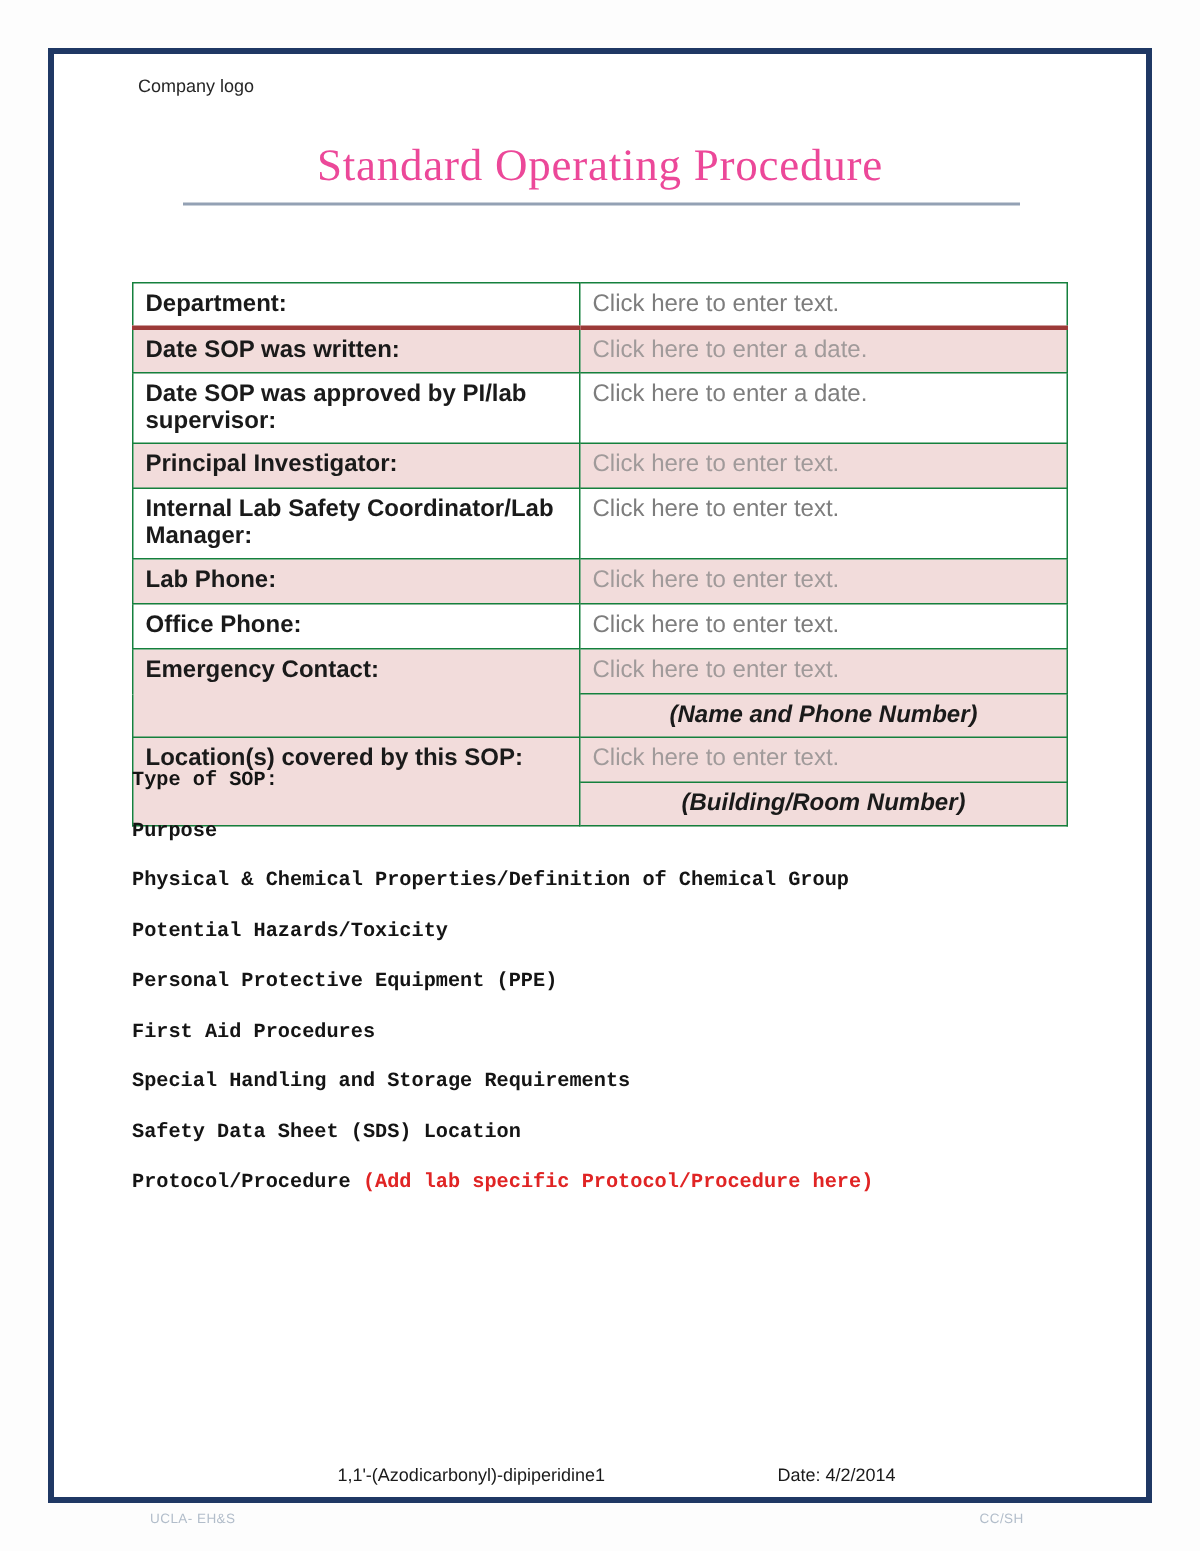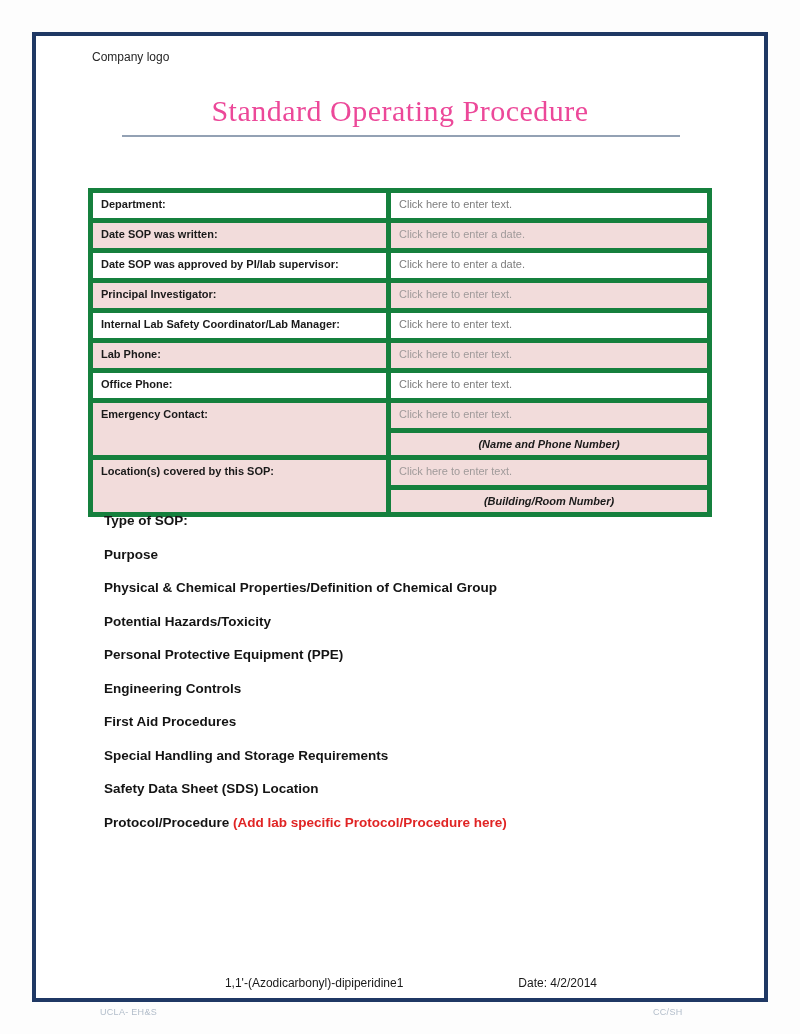--- a/index.html
+++ b/index.html
@@ -26,38 +26,38 @@
     position:absolute; top:99px; left:86px; width:558px; height:2px;
     background:#93a1b4;
   }
 
   table.sop-table {
     position:absolute; top:152px; left:52px; width:624px;
     border-collapse:collapse; table-layout:fixed;
     border:1px solid #9c3a38;
   }
   table.sop-table td {
-    border:5px solid #15803d;
-    font-size:11px; padding:5px 8px; vertical-align:top;
+    border:1px solid #15803d;
+    font-size:16px; padding:5px 8px; vertical-align:top;
   }
   table.sop-table td.val { border-left:1px solid #8b8b8b; }
   td.lbl { font-weight:bold; color:#1a1a1a; }
   tr.row-main td { height:30px; }
   tr.thick td { border-bottom:3px solid #9c3a38; }
   tr.pink td { background:#f2dcdb; }
   tr.white td { background:#ffffff; }
   .ph { color:#7d7d7d; }
   tr.pink .ph { color:#a09a9a; }
   td.note {
     background:#ffffff; text-align:center; font-style:italic;
     font-size:10.5px; font-weight:bold; color:#1a1a1a;
     padding:0 4px; height:14px; vertical-align:middle;
   }
 
-  .sections { position:absolute; top:478px; left:68px; right:40px; }
+  .sections { position:absolute; top:478px; left:52px; right:40px;font-family:Liberation Mono, monospace; }
   .section-line {
     font-size:13.5px; font-weight:bold; color:#141414;
     line-height:14px; margin-bottom:19.5px; white-space:nowrap;
   }
   .red { color:#e02424; }
 
   .footer {
     position:absolute; left:52px; right:52px; bottom:8px;
     display:flex; align-items:baseline;
     font-size:12px; color:#1a1a1a;
@@ -132,21 +132,20 @@
       </tr>
     </tbody>
   </table>
 
   <div class="sections">
     <div class="section-line">Type of SOP:</div>
     <div class="section-line">Purpose</div>
     <div class="section-line">Physical &amp; Chemical Properties/Definition of Chemical Group</div>
     <div class="section-line">Potential Hazards/Toxicity</div>
     <div class="section-line">Personal Protective Equipment (PPE)</div>
-    <div class="section-line">Engineering Controls</div>
     <div class="section-line">First Aid Procedures</div>
     <div class="section-line">Special Handling and Storage Requirements</div>
     <div class="section-line">Safety Data Sheet (SDS) Location</div>
     <div class="section-line"><span>Protocol/Procedure </span><span class="red">(Add lab specific Protocol/Procedure here)</span><span></span></div>
   </div>
 
   <div class="footer">
     <span class="f-left">1,1'-(Azodicarbonyl)-dipiperidine</span>
     <span class="f-mid">1</span>
     <span class="f-right">Date: 4/2/2014</span>

